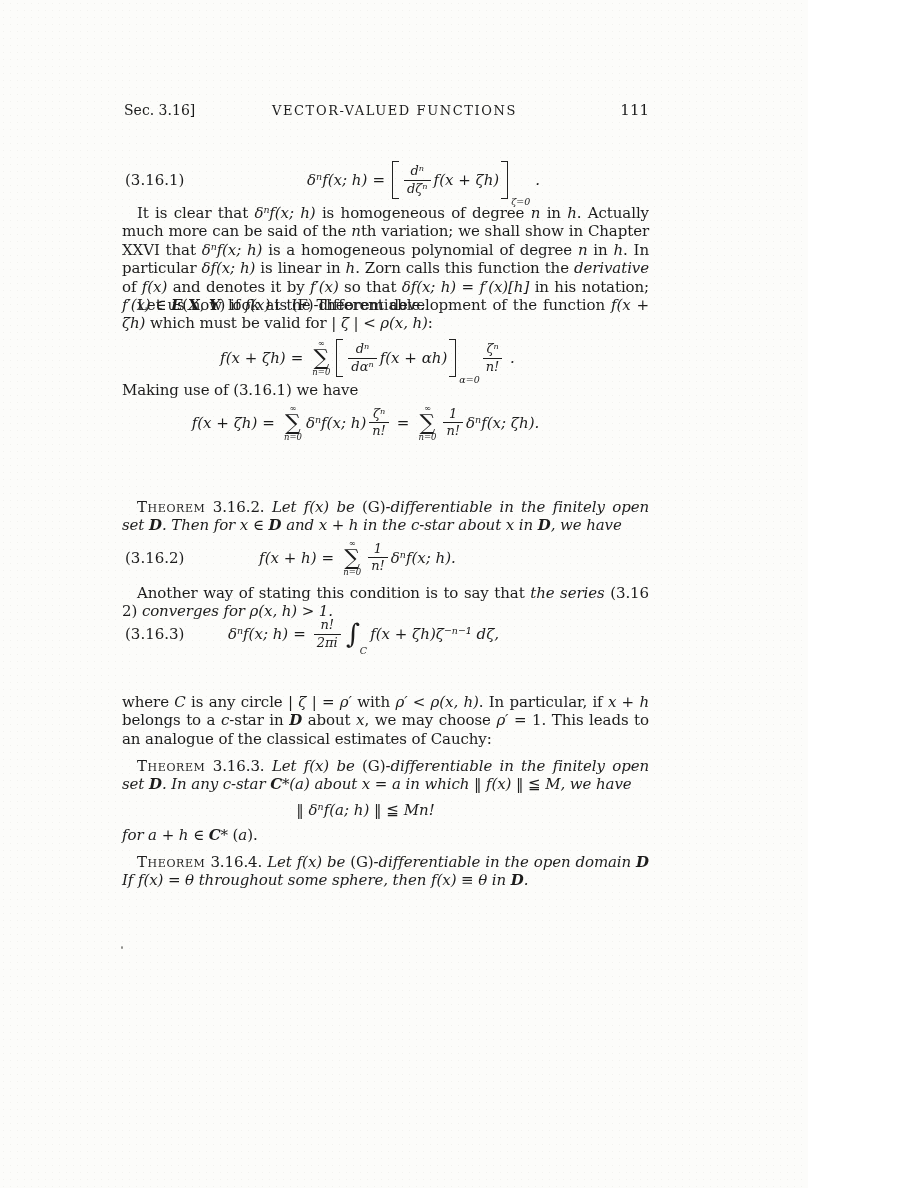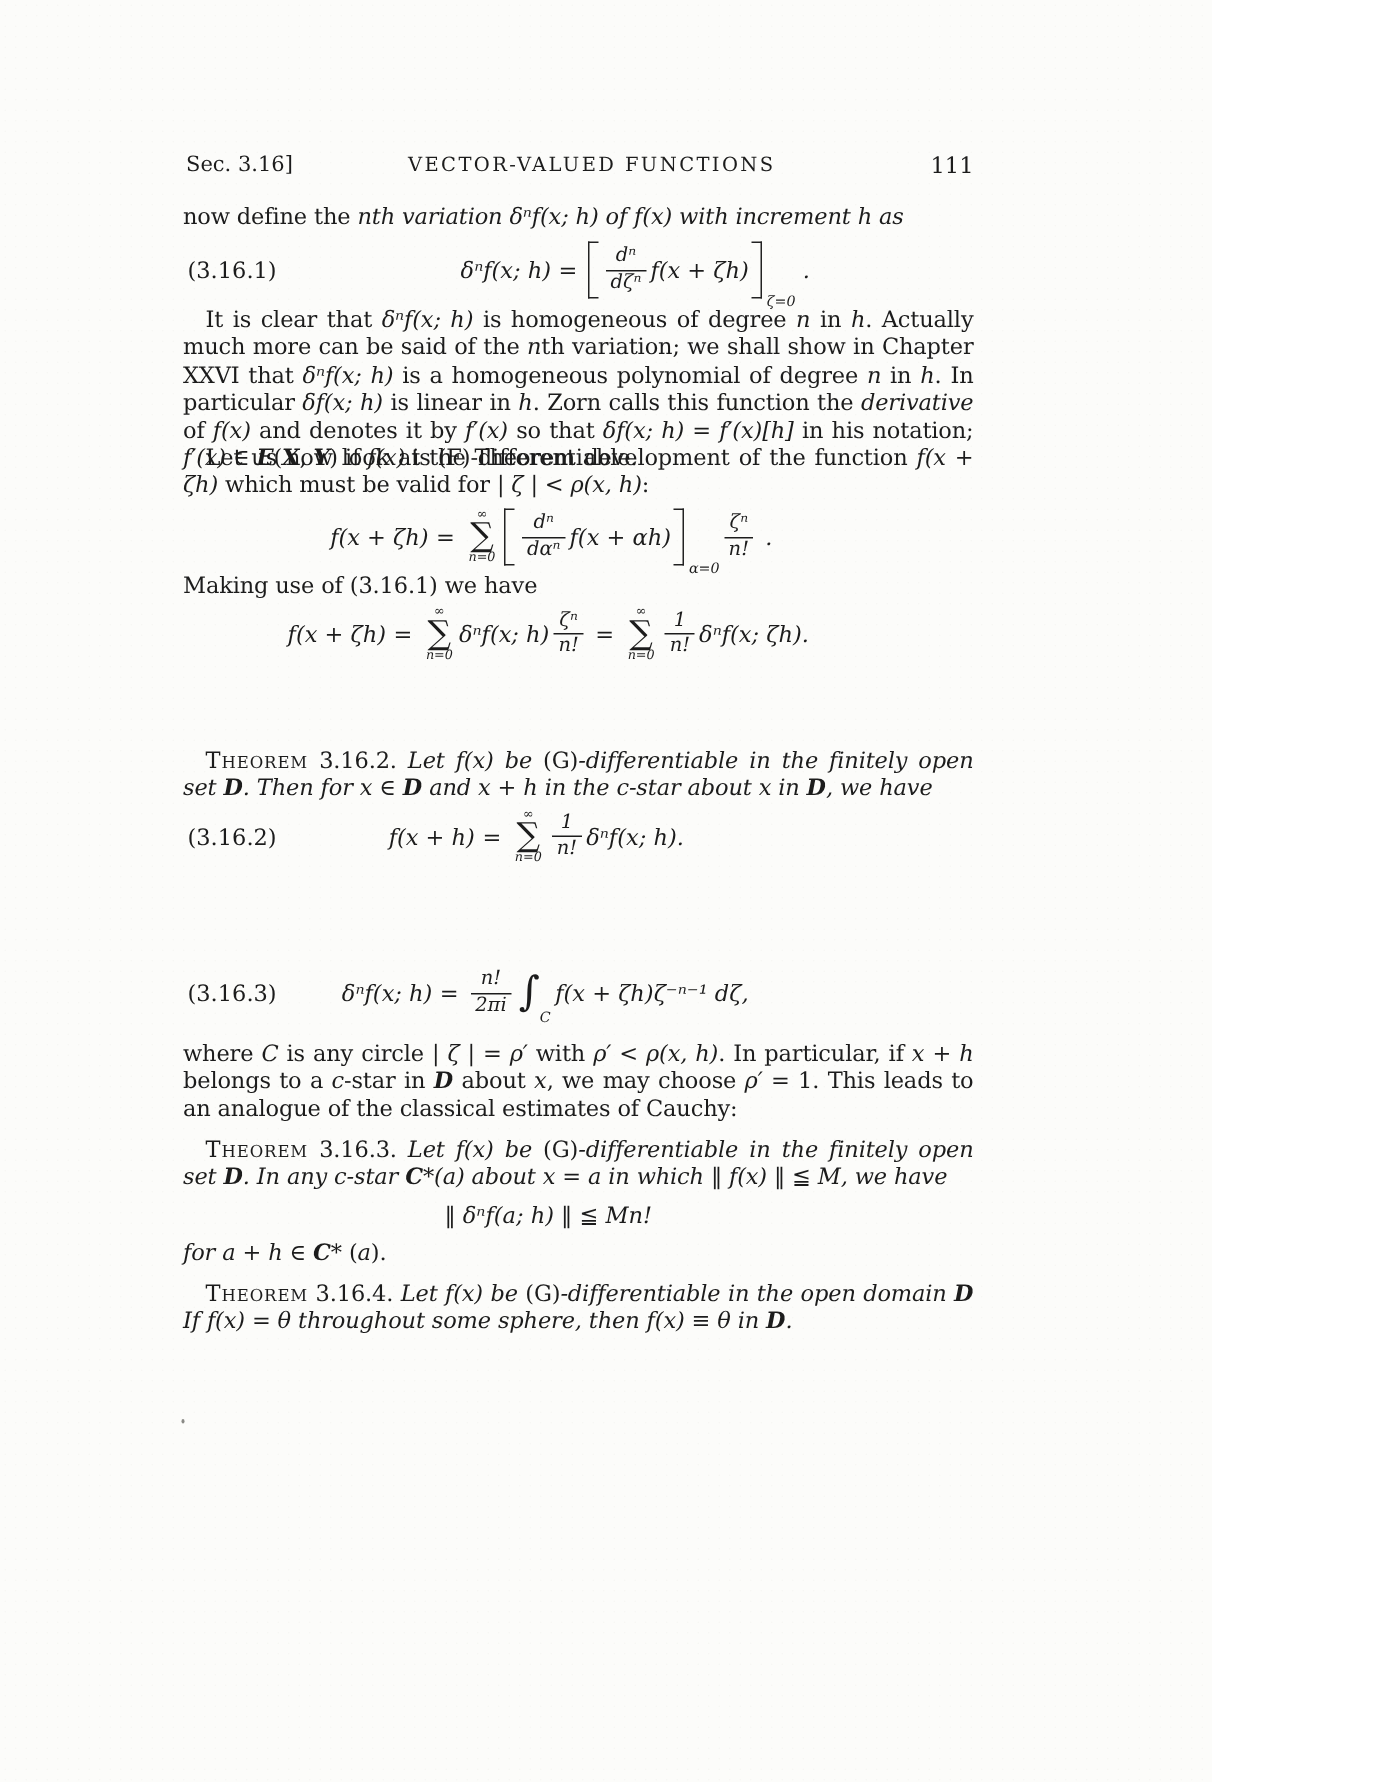--- a/index.html
+++ b/index.html
@@ -46,21 +46,20 @@
 <body>
 
 <div class="canvas">
 
   <div class="hdr">
     <span class="sec">Sec. 3.16]</span>
     <span class="ttl">VECTOR-VALUED FUNCTIONS</span>
     <span class="pg">111</span>
   </div>
 
-  <div class="blk" style="top:135px"><span class="sg-n">now define the </span><span class="sg-i">nth variation δⁿf(x; h) of f(x) with increment h as</span></div>
 
   <div class="eqrow" style="top:157px;height:46px">
     <span class="eqlabel">(3.16.1)</span>
     <span style="display:inline-flex;align-items:center;transform:translateX(38px)">
       <span class="tok">δⁿf(x; h)</span>
       <span class="rel">=</span>
       <span class="bigbr lbr"></span>
       <span class="frac">
         <span class="num">dⁿ</span>
         <span class="den">dζⁿ</span>
@@ -145,22 +144,23 @@
         <span class="lim">n=0</span>
       </span>
       <span class="frac">
         <span class="num">1</span>
         <span class="den">n!</span>
       </span>
       <span class="tok">δⁿf(x; h).</span>
     </span>
   </div>
 
+  <div class="blk indent" style="top:584px"><span class="sg-n">Another way of stating this condition is to say that </span><span class="sg-i">the series </span><span class="sg-n">(3.16 2) </span><span class="sg-i">converges for ρ(x, h) &gt; 1.</span></div>
 
-  <div class="eqrow" style="top:639px;height:46px">
+  <div class="eqrow" style="top:611px;height:46px">
     <span class="eqlabel">(3.16.3)</span>
     <span style="display:inline-flex;align-items:center;transform:translateX(-22px)">
       <span class="tok">δⁿf(x; h)</span>
       <span class="rel">=</span>
       <span class="frac">
         <span class="num">n!</span>
         <span class="den">2πi</span>
       </span>
       <span class="int">∫</span>
       <span class="intsub">C</span>

